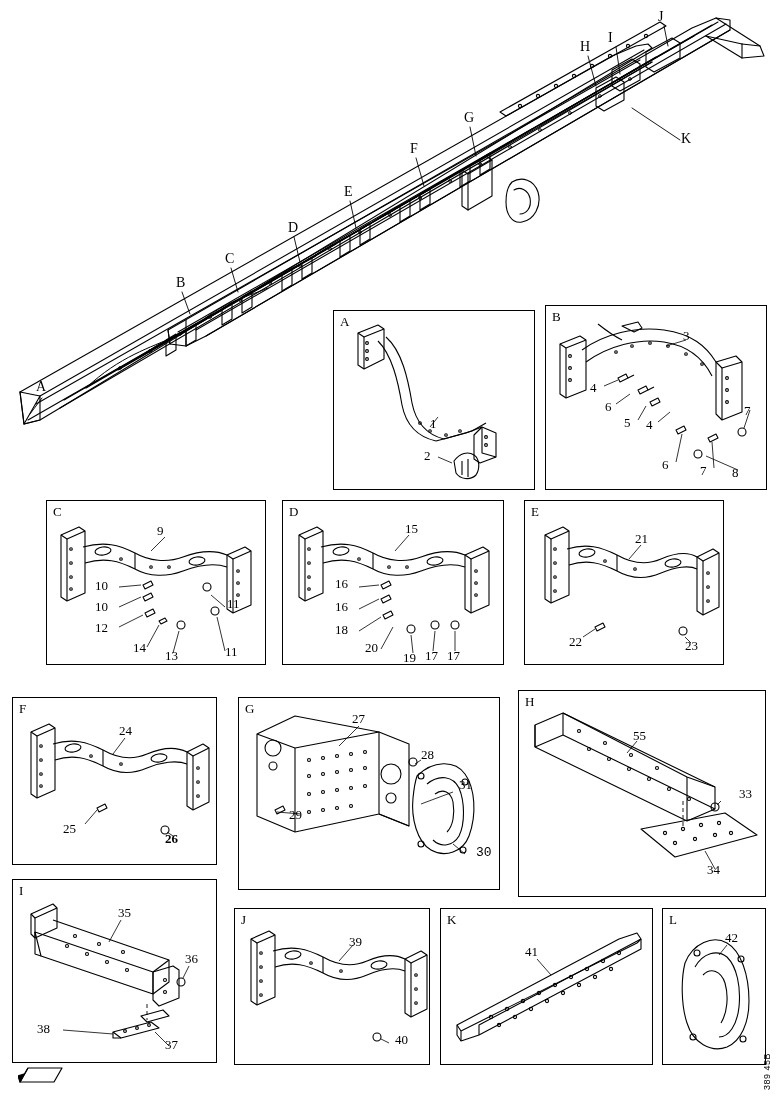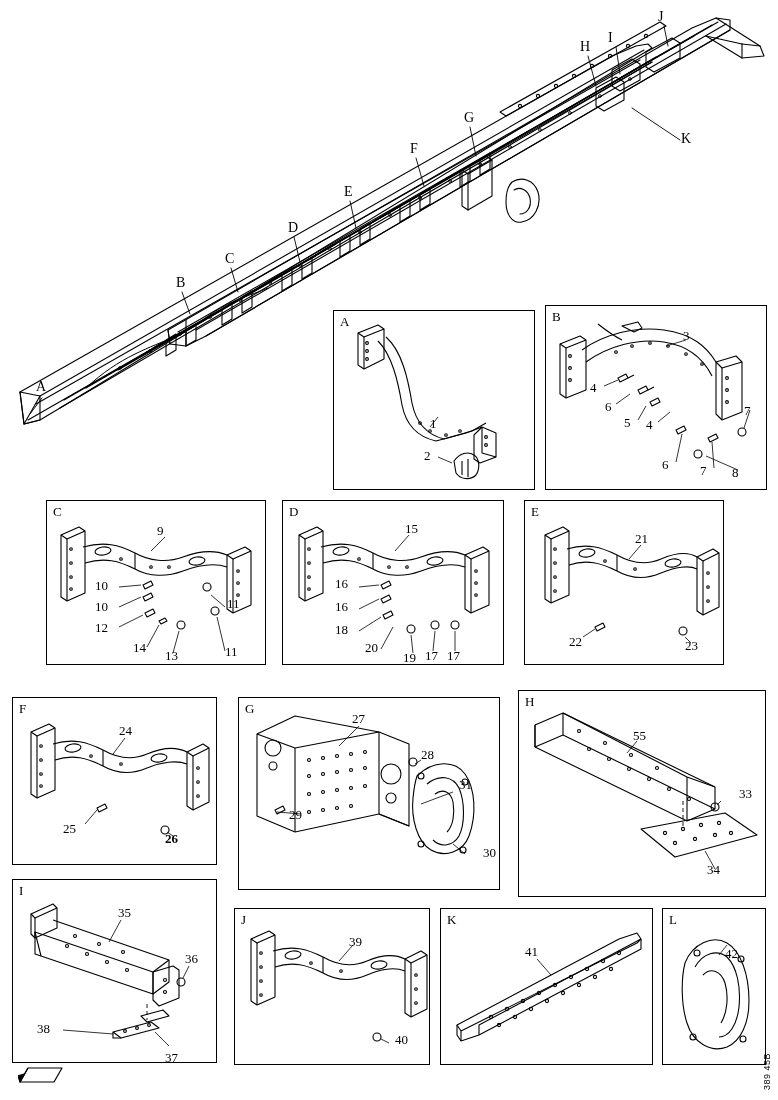--- a/index.html
+++ b/index.html
@@ -476,21 +476,21 @@
         <path d="M182,62 L176,66" stroke-width="0.8"></path>
         <path d="M214,94 L182,106" stroke-width="0.8"></path>
         <path d="M226,156 L214,146" stroke-width="0.8"></path>
         <path d="M120,28 L100,48" stroke-width="0.8"></path>
       </g>
     </svg>
     <div class="callout" style="left:113px;top:14px;">27</div>
     <div class="callout" style="left:182px;top:50px;">28</div>
     <div class="callout" style="left:50px;top:110px;">29</div>
     <div class="callout" style="left:220px;top:80px;">31</div>
-    <div class="callout" style="left:244px;top:148px;">30</div>
+    <div class="callout" style="left:237px;top:148px;font-family:Liberation Mono, monospace;">30</div>
   </div>
 
   <div class="panel" style="left:518px;top:690px;width:248px;height:207px;">
     <div class="panel-letter" style="left:6px;top:3px;">H</div>
     <svg class="layer" style="width:248px;height:207px;" viewBox="0 0 248 207">
       <g fill="none" stroke="#000" stroke-width="1.1" stroke-linejoin="round">
 
         <path d="M16,34 L44,22 L196,96 L196,118 L168,130 L16,56 Z"></path>
         <path d="M16,34 L16,56"></path>
         <path d="M44,22 L44,44 L16,56"></path>
@@ -572,21 +572,21 @@
         <circle cx="168" cy="102" r="4"></circle>
         <path d="M176,86 L170,98" stroke-width="0.8"></path>
         <path d="M50,150 L100,154" stroke-width="0.8"></path>
         <path d="M156,166 L142,152" stroke-width="0.8"></path>
         <path d="M108,40 L96,62" stroke-width="0.8"></path>
       </g>
     </svg>
     <div class="callout" style="left:105px;top:26px;">35</div>
     <div class="callout" style="left:172px;top:72px;">36</div>
     <div class="callout" style="left:24px;top:142px;">38</div>
-    <div class="callout" style="left:152px;top:158px;margin-top:13px;">37</div>
+    <div class="callout" style="left:152px;top:158px;">37</div>
   </div>
 
   <div class="panel" style="left:234px;top:908px;width:196px;height:157px;">
     <div class="panel-letter" style="left:6px;top:3px;">J</div>
     <svg class="layer" style="width:196px;height:157px;" viewBox="0 0 196 157">
       <g fill="none" stroke="#000" stroke-width="1.1" stroke-linejoin="round">
         <path d="M16,30 L34,22 L40,26 L40,88 L22,96 L16,92 Z"></path>
         <path d="M16,30 L22,34 L40,26"></path>
           <path d="M22,34 L22,96"></path>
         <circle cx="26" cy="44" r="1.3"></circle>
@@ -655,21 +655,21 @@
         <path d="M22,54 C30,34 50,26 64,34 C78,42 86,66 86,92 C86,114 78,132 64,138 C48,144 30,134 24,114 C18,96 18,70 22,54 Z"></path>
         <path d="M32,58 C40,44 54,40 64,48 C74,58 78,78 76,98 C74,116 66,128 56,128"></path>
         <path d="M40,66 C48,58 58,62 62,74 C66,88 64,104 58,114"></path>
         <circle cx="34" cy="44" r="3"></circle>
         <circle cx="78" cy="50" r="3"></circle>
         <circle cx="80" cy="130" r="3"></circle>
         <circle cx="30" cy="128" r="3"></circle>
         <path d="M64,36 L56,46" stroke-width="0.8"></path>
       </g>
     </svg>
-    <div class="callout" style="left:62px;top:22px;margin-top:16px;">42</div>
+    <div class="callout" style="left:62px;top:22px;">42</div>
   </div>
 
   <svg class="arrow-tl" viewBox="0 0 46 26">
     <g fill="none" stroke="#000" stroke-width="1.2" stroke-linejoin="round">
       <path d="M2,22 L10,8 L44,8 L36,22 Z"></path>
       <path d="M10,8 L2,22"></path>
       <path d="M2,22 L0,16 L6,14 Z" fill="#000"></path>
     </g>
   </svg>
 

